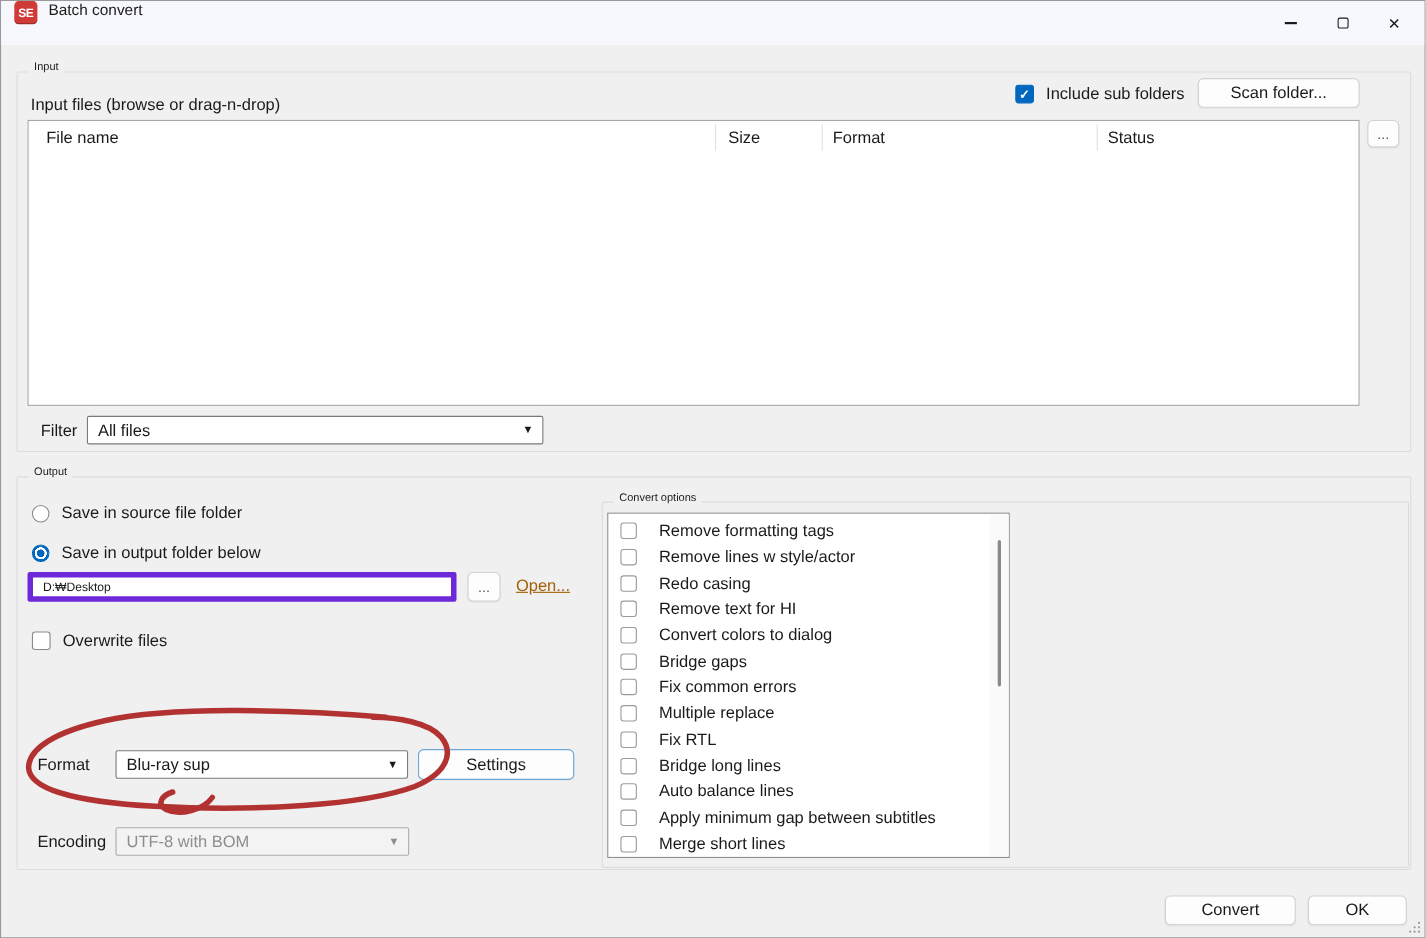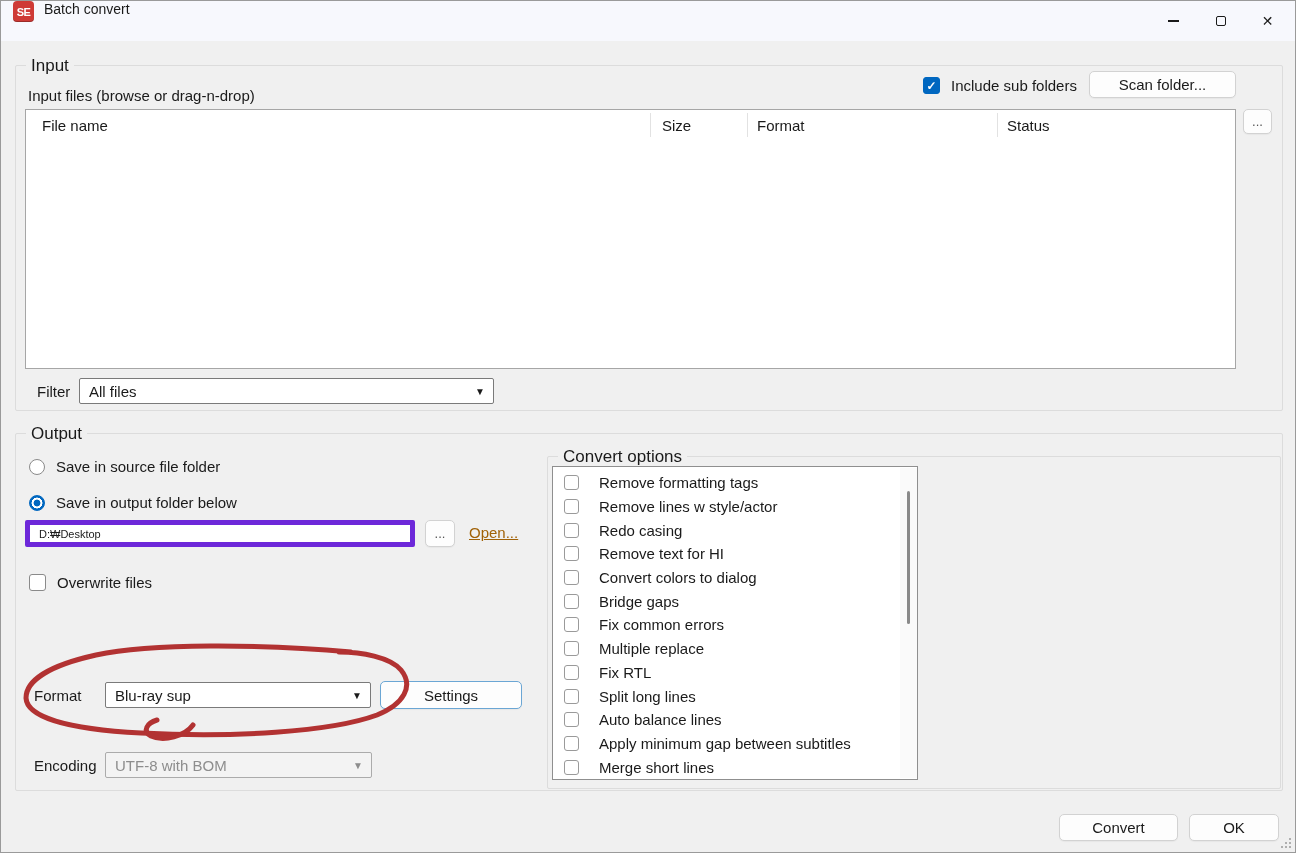--- a/index.html
+++ b/index.html
@@ -16,21 +16,21 @@
     display:flex; align-items:center; justify-content:center; color:#fff; font-weight:bold; font-size:11px; letter-spacing:-0.5px;
     box-shadow:inset 0 -1px 0 rgba(0,0,0,.25); }
   .title-text { margin-left:10px; font-size:14px; }
   .win-controls { position:absolute; right:4px; top:0; height:40px; display:flex; }
   .win-btn { width:47px; height:40px; display:flex; align-items:center; justify-content:center; cursor:default; }
   .min-glyph { width:11px; height:1.5px; background:#1a1a1a; }
   .max-glyph { width:10px; height:10px; border:1.2px solid #1a1a1a; border-radius:2px; }
   .close-glyph { font-size:14px; line-height:1; }
   
   .group { position:absolute; border:1px solid #dcdcdc; border-radius:2px; }
-  .group-label { position:absolute; top:-10px; left:10px; background:#f0f0f0; padding:0 5px; font-size:17px; white-space:nowrap; }
+  .group-label { position:absolute; top:-10px; left:10px; background:#f0f0f0; padding:0 5px; font-size:10px; white-space:nowrap; }
   
   .lbl { position:absolute; white-space:nowrap; }
   .btn { position:absolute; background:#fdfdfd; border:1px solid #d2d2d2; border-radius:5px;
     display:flex; align-items:center; justify-content:center; font-size:15px; color:#1a1a1a;
     box-shadow:0 1px 1px rgba(0,0,0,.04); cursor:default; }
   .btn.accent-border { border-color:#6ba6d4; }
   .combo { position:absolute; background:#fff; border:1px solid #7a7a7a; border-radius:2px;
     display:flex; align-items:center; padding:0 26px 0 9px; font-size:15px; }
   .combo .arrow { position:absolute; right:8px; font-size:10px; color:#1a1a1a; }
   .combo.disabled { background:#f3f3f3; border-color:#ababab; color:#8d8d8d; }
@@ -194,21 +194,21 @@
         <div class="co-row">
           <span class="cb"></span>
           <span class="co-label">Multiple replace</span>
         </div>
         <div class="co-row">
           <span class="cb"></span>
           <span class="co-label">Fix RTL</span>
         </div>
         <div class="co-row">
           <span class="cb"></span>
-          <span class="co-label">Split long lines</span>
+          <span class="co-label">Bridge long lines</span>
         </div>
         <div class="co-row">
           <span class="cb"></span>
           <span class="co-label">Auto balance lines</span>
         </div>
         <div class="co-row">
           <span class="cb"></span>
           <span class="co-label">Apply minimum gap between subtitles</span>
         </div>
         <div class="co-row">

